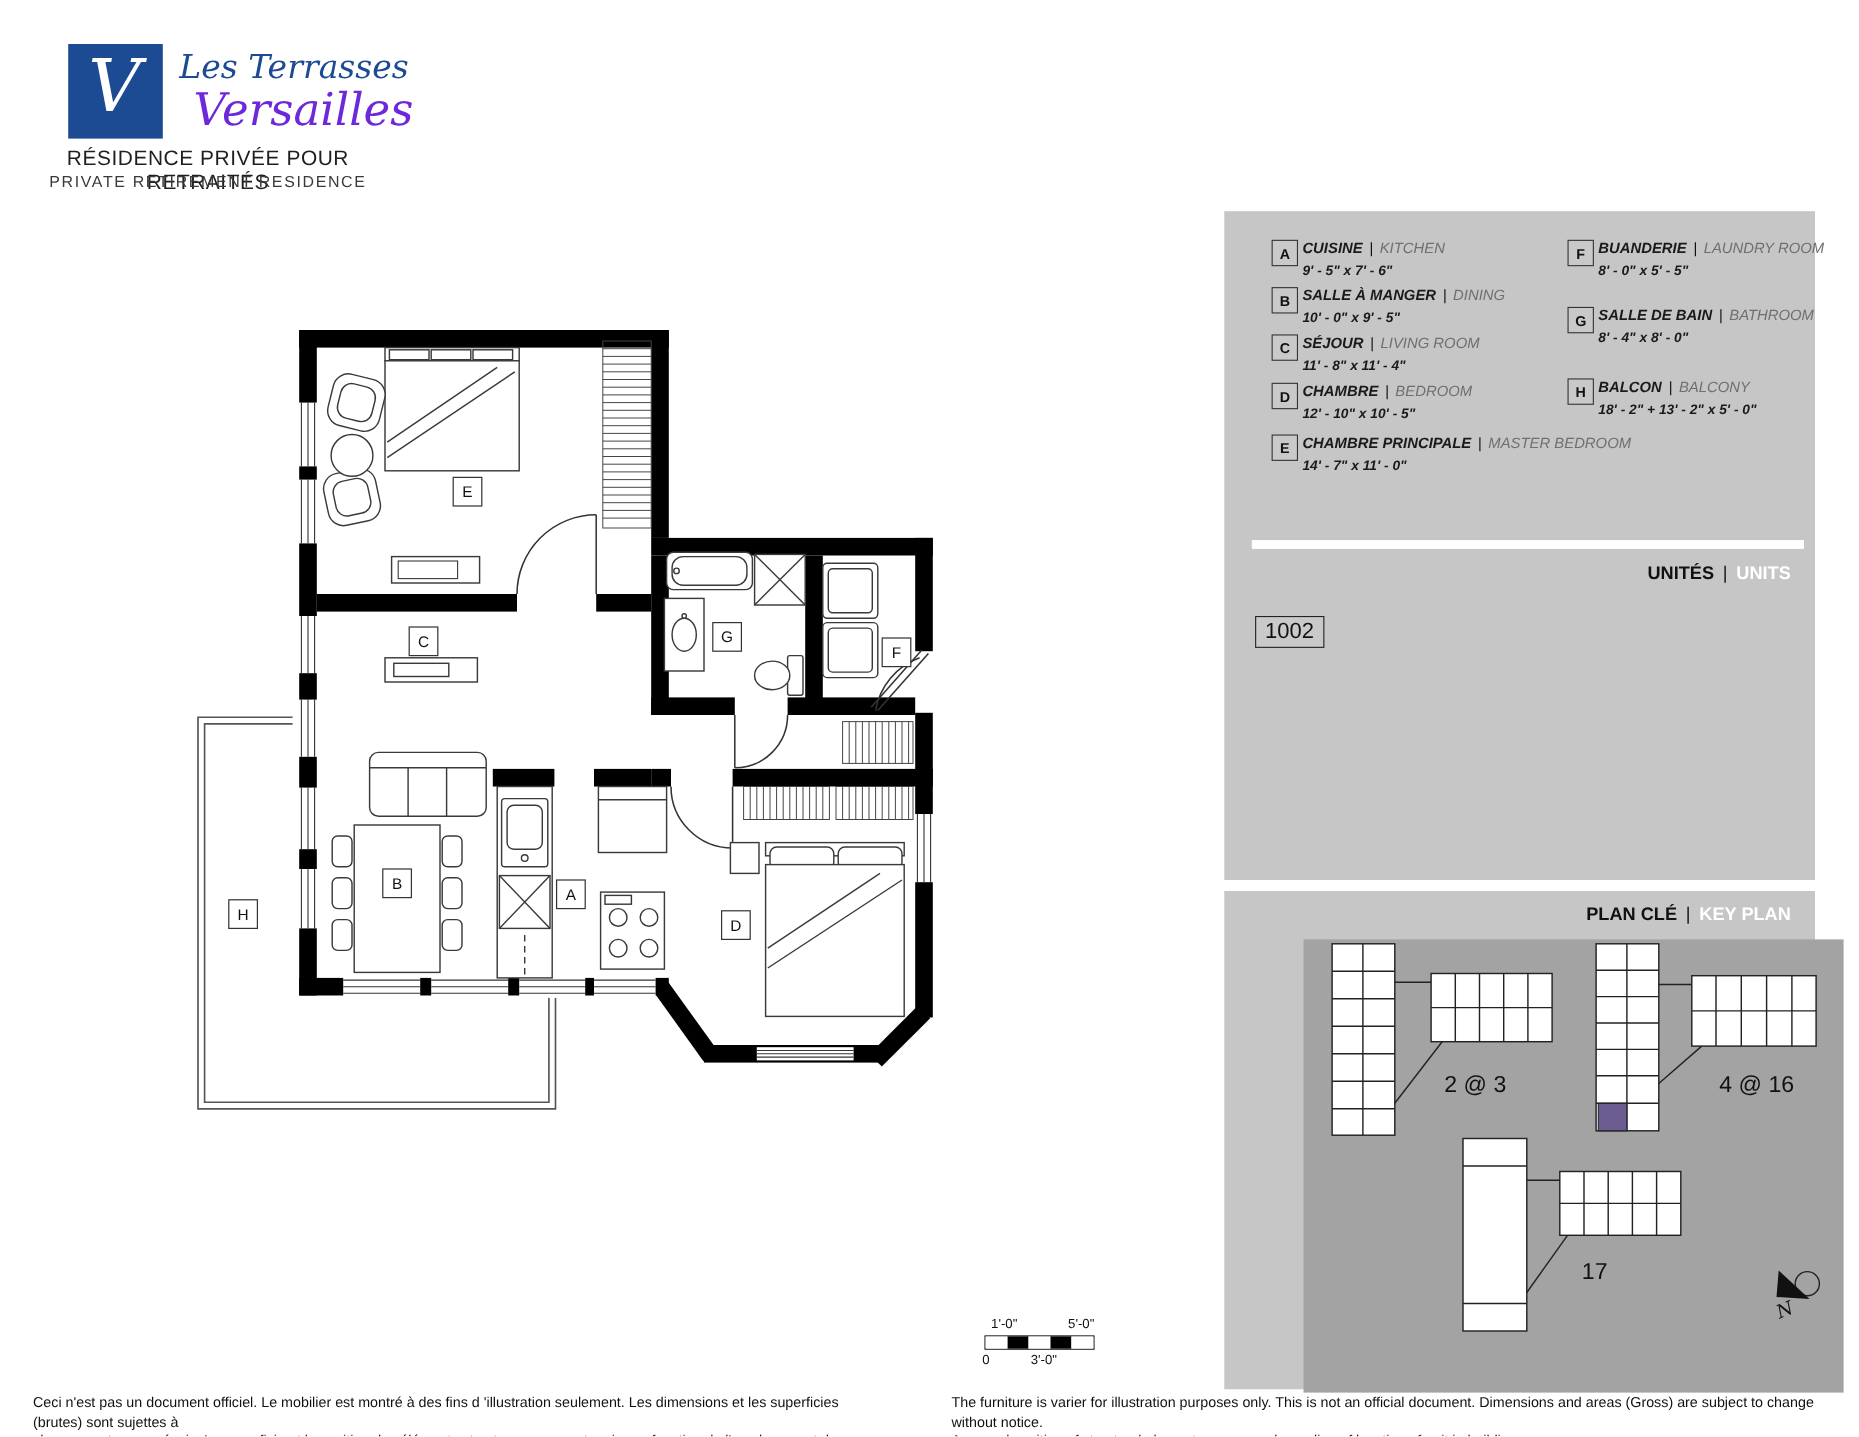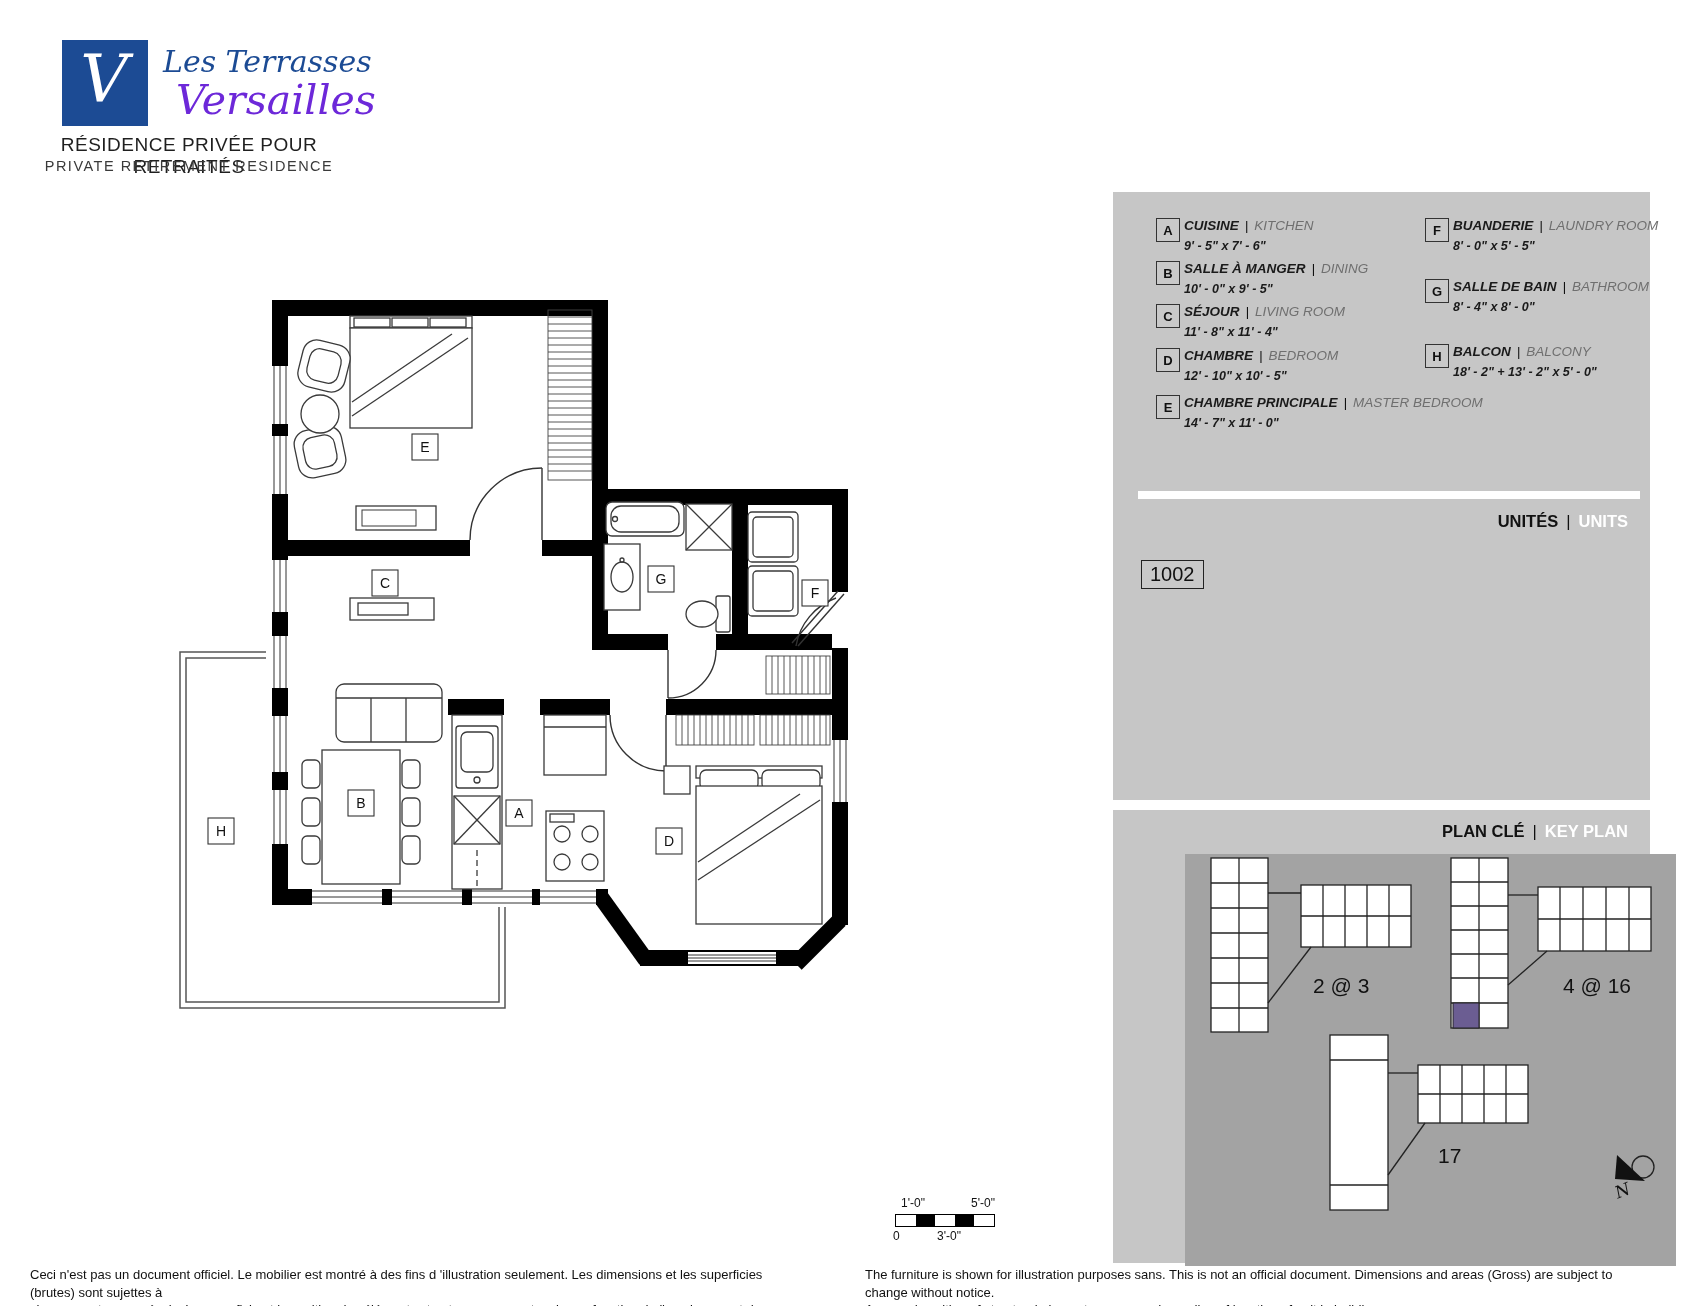--- a/index.html
+++ b/index.html
@@ -549,17 +549,17 @@
     </div>
     <span class="sb-bot1">0</span>
     <span class="sb-bot2">3'-0"</span>
   </div>
 
   <div class="footer-fr">
     <div>Ceci n'est pas un document officiel.  Le mobilier est montré à des fins d 'illustration seulement.  Les dimensions et les superficies (brutes) sont sujettes à</div>
     <div>changement sans préavis. La superficie et la position des éléments structuraux peuvent varier en fonction de l'emplacement de l'unité dans le bâtiment.</div>
   </div>
   <div class="footer-en">
-    <div>The furniture is shown for illustration purposes sans.  This is not an official document.  Dimensions and areas (Gross) are subject to change without notice.</div>
+    <div>The furniture is varier for illustration purposes only.  This is not an official document.  Dimensions and areas (Gross) are subject to change without notice.</div>
     <div>Area and position of structural elements may vary depending of location of unit in building.</div>
   </div>
 
 </div>
 
 </body></html>

